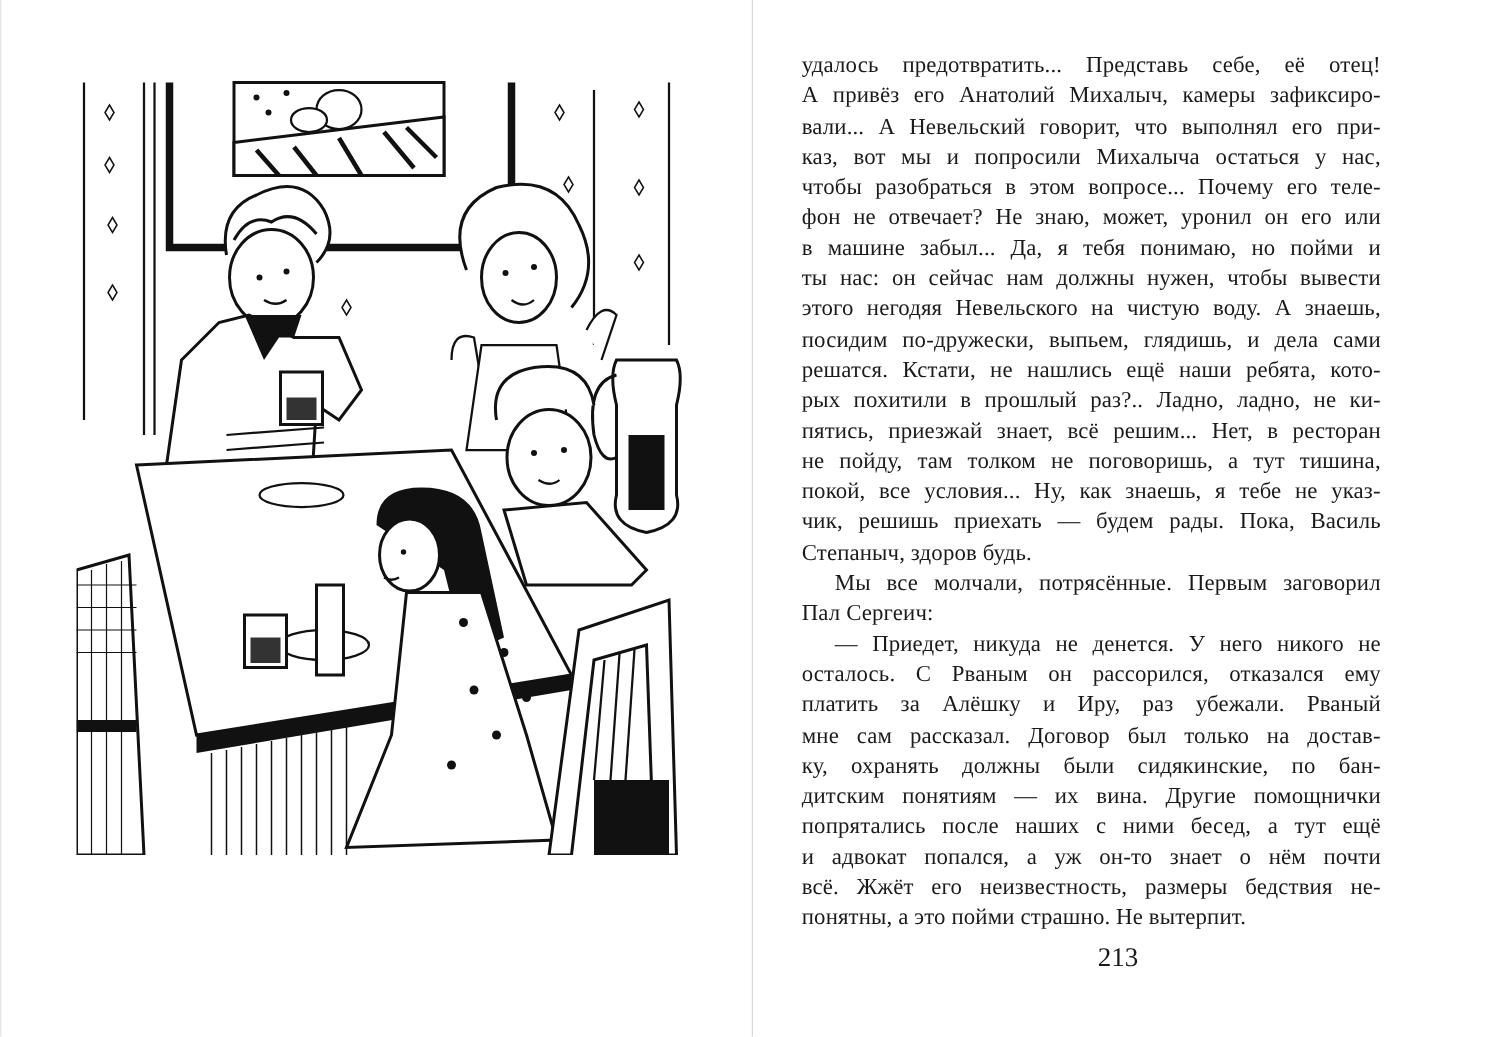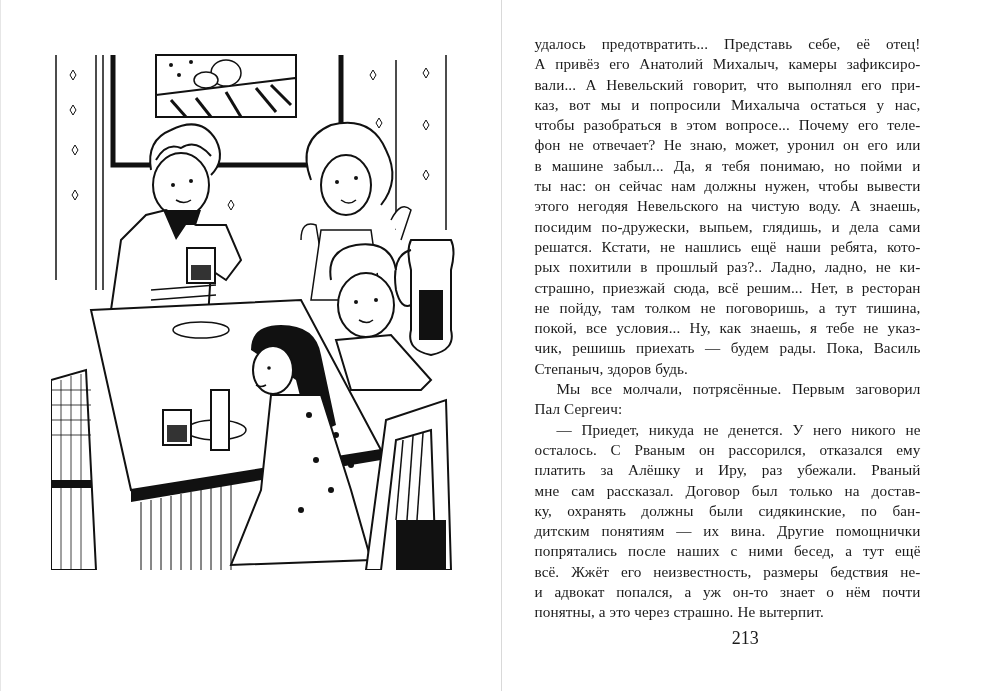--- a/index.html
+++ b/index.html
@@ -166,33 +166,33 @@
         <span class="line">вали... А Невельский говорит, что выполнял его при-</span>
         <span class="line">каз, вот мы и попросили Михалыча остаться у нас,</span>
         <span class="line">чтобы разобраться в этом вопросе... Почему его теле-</span>
         <span class="line">фон не отвечает? Не знаю, может, уронил он его или</span>
         <span class="line">в машине забыл... Да, я тебя понимаю, но пойми и</span>
         <span class="line">ты нас: он сейчас нам должны нужен, чтобы вывести</span>
         <span class="line">этого негодяя Невельского на чистую воду. А знаешь,</span>
         <span class="line">посидим по-дружески, выпьем, глядишь, и дела сами</span>
         <span class="line">решатся. Кстати, не нашлись ещё наши ребята, кото-</span>
         <span class="line">рых похитили в прошлый раз?.. Ладно, ладно, не ки-</span>
-        <span class="line">страшно, приезжай сюда, всё решим... Нет, в ресторан</span>
+        <span class="line">пятись, приезжай знает, всё решим... Нет, в ресторан</span>
         <span class="line">не пойду, там толком не поговоришь, а тут тишина,</span>
         <span class="line">покой, все условия... Ну, как знаешь, я тебе не указ-</span>
         <span class="line">чик, решишь приехать — будем рады. Пока, Василь</span>
         <span class="line last">Степаныч, здоров будь.</span>
         <span class="line indent">Мы все молчали, потрясённые. Первым заговорил</span>
         <span class="line last">Пал Сергеич:</span>
         <span class="line indent">— Приедет, никуда не денется. У него никого не</span>
         <span class="line">осталось. С Рваным он рассорился, отказался ему</span>
         <span class="line">платить за Алёшку и Иру, раз убежали. Рваный</span>
         <span class="line">мне сам рассказал. Договор был только на достав-</span>
         <span class="line">ку, охранять должны были сидякинские, по бан-</span>
         <span class="line">дитским понятиям — их вина. Другие помощнички</span>
         <span class="line">попрятались после наших с ними бесед, а тут ещё</span>
+        <span class="line">и адвокат попался, а уж он-то знает о нём почти</span>
         <span class="line">всё. Жжёт его неизвестность, размеры бедствия не-</span>
-        <span class="line">и адвокат попался, а уж он-то знает о нём почти</span>
-        <span class="line last">понятны, а это через страшно. Не вытерпит.</span>
+        <span class="line last">понятны, а это пойми страшно. Не вытерпит.</span>
       </div>
     <div class="page-number">213</div>
   </div>
 </div>
 
 </body></html>

